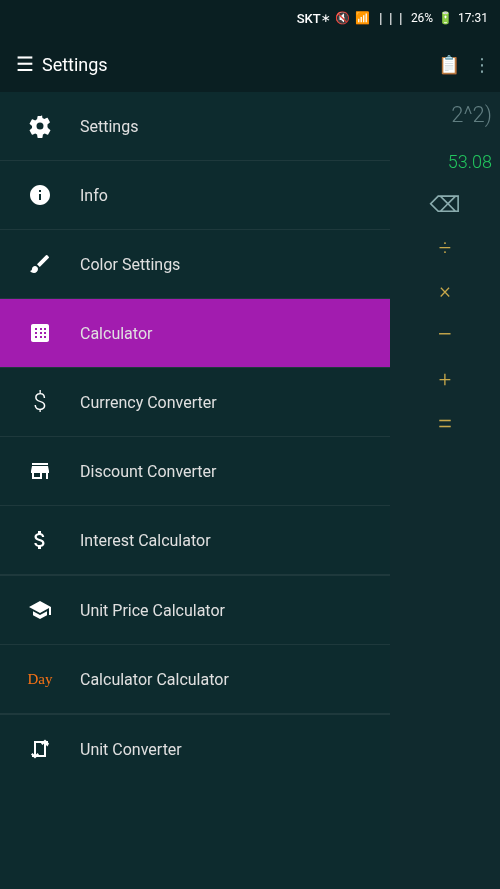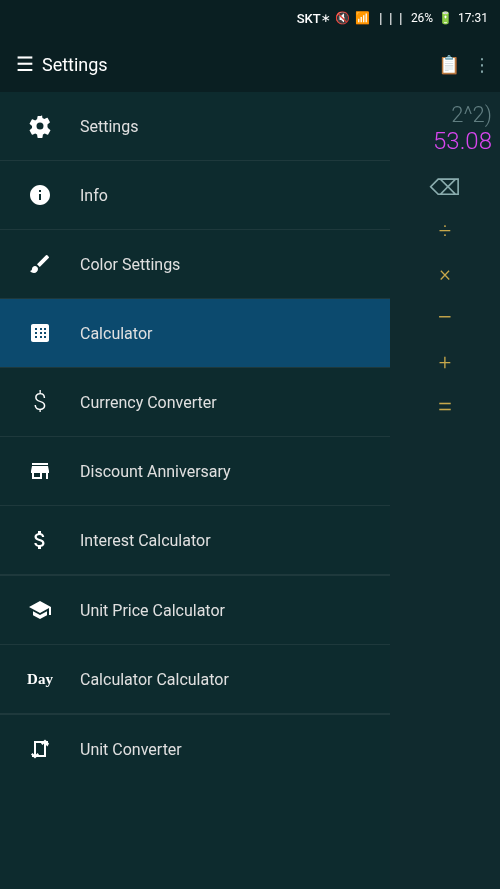--- a/index.html
+++ b/index.html
@@ -85,21 +85,21 @@
     .menu-item {
       width: 100%;
       height: 68px;
       display: flex;
       align-items: center;
       padding: 0 20px;
       cursor: pointer;
       position: relative;
     }
     .menu-item.active {
-      background: #0c4a6e;
+      background: #a21caf;
     }
 
     .menu-icon {
       width: 40px;
       height: 40px;
       display: flex;
       align-items: center;
       justify-content: center;
       color: #ffffff;
       font-size: 20px;
@@ -142,24 +142,24 @@
       padding: 10px 8px 0 8px;
       text-align: right;
     }
     .calc-expr {
       color: #607d80;
       font-size: 22px;
       font-weight: 300;
       word-break: break-all;
     }
     .calc-result {
-      color: #d946ef;
-      font-size: 24px;
+      color: #22c55e;
+      font-size: 18px;
       font-weight: 300;
-      margin-top: 0;
+      margin-top: 24px;
     }
 
     .calc-buttons {
       display: flex;
       flex-direction: column;
       align-items: center;
       width: 100%;
       margin-top: 20px;
       gap: 18px;
     }
@@ -291,21 +291,21 @@
       </div>
 
       <div class="divider"></div>
 
       <div class="menu-item">
         <div class="menu-icon svg-icon">
           <svg viewBox="0 0 24 24" xmlns="http://www.w3.org/2000/svg">
             <path d="M20 4H4v2h16V4zm1 10v-2l-1-5H4l-1 5v2h1v6h10v-6h4v6h2v-6h1zm-9 4H6v-4h6v4z"></path>
           </svg>
         </div>
-        <span class="menu-label">Discount Anniversary</span>
+        <span class="menu-label">Discount Converter</span>
       </div>
 
       <div class="divider"></div>
 
       <div class="menu-item">
         <div class="menu-icon svg-icon">
           <svg viewBox="0 0 24 24" xmlns="http://www.w3.org/2000/svg">
             <path d="M11.8 10.9c-2.27-.59-3-1.2-3-2.15 0-1.09 1.01-1.85 2.7-1.85 1.78 0 2.44.85 2.5 2.1h2.21c-.07-1.72-1.12-3.3-3.21-3.81V3h-3v2.16c-1.94.42-3.5 1.68-3.5 3.61 0 2.31 1.91 3.46 4.7 4.13 2.5.6 3 1.48 3 2.41 0 .69-.49 1.79-2.7 1.79-2.06 0-2.87-.92-2.98-2.1h-2.2c.12 2.19 1.76 3.42 3.68 3.83V21h3v-2.15c1.95-.37 3.5-1.5 3.5-3.55 0-2.84-2.43-3.81-4.7-4.4z"></path>
           </svg>
         </div>
@@ -322,21 +322,21 @@
           <svg viewBox="0 0 24 24" xmlns="http://www.w3.org/2000/svg">
             <path d="M12 3L1 9l11 6 9-4.91V17h2V9L12 3zM5 13.18v4L12 21l7-3.82v-4L12 17l-7-3.82z"></path>
           </svg>
         </div>
         <span class="menu-label">Unit Price Calculator</span>
       </div>
 
       <div class="divider"></div>
 
       <div class="menu-item">
-        <div class="menu-icon" style="color:#ffffff; font-size:15px; font-weight:bold; font-family: serif;">Day</div>
+        <div class="menu-icon" style="color:#f97316; font-size:15px; font-weight:normal; font-family: serif;">Day</div>
         <span class="menu-label">Calculator Calculator</span>
       </div>
 
       <div class="divider"></div>
 
 
       <div class="divider"></div>
 
       <div class="menu-item">
         <div class="menu-icon svg-icon">

